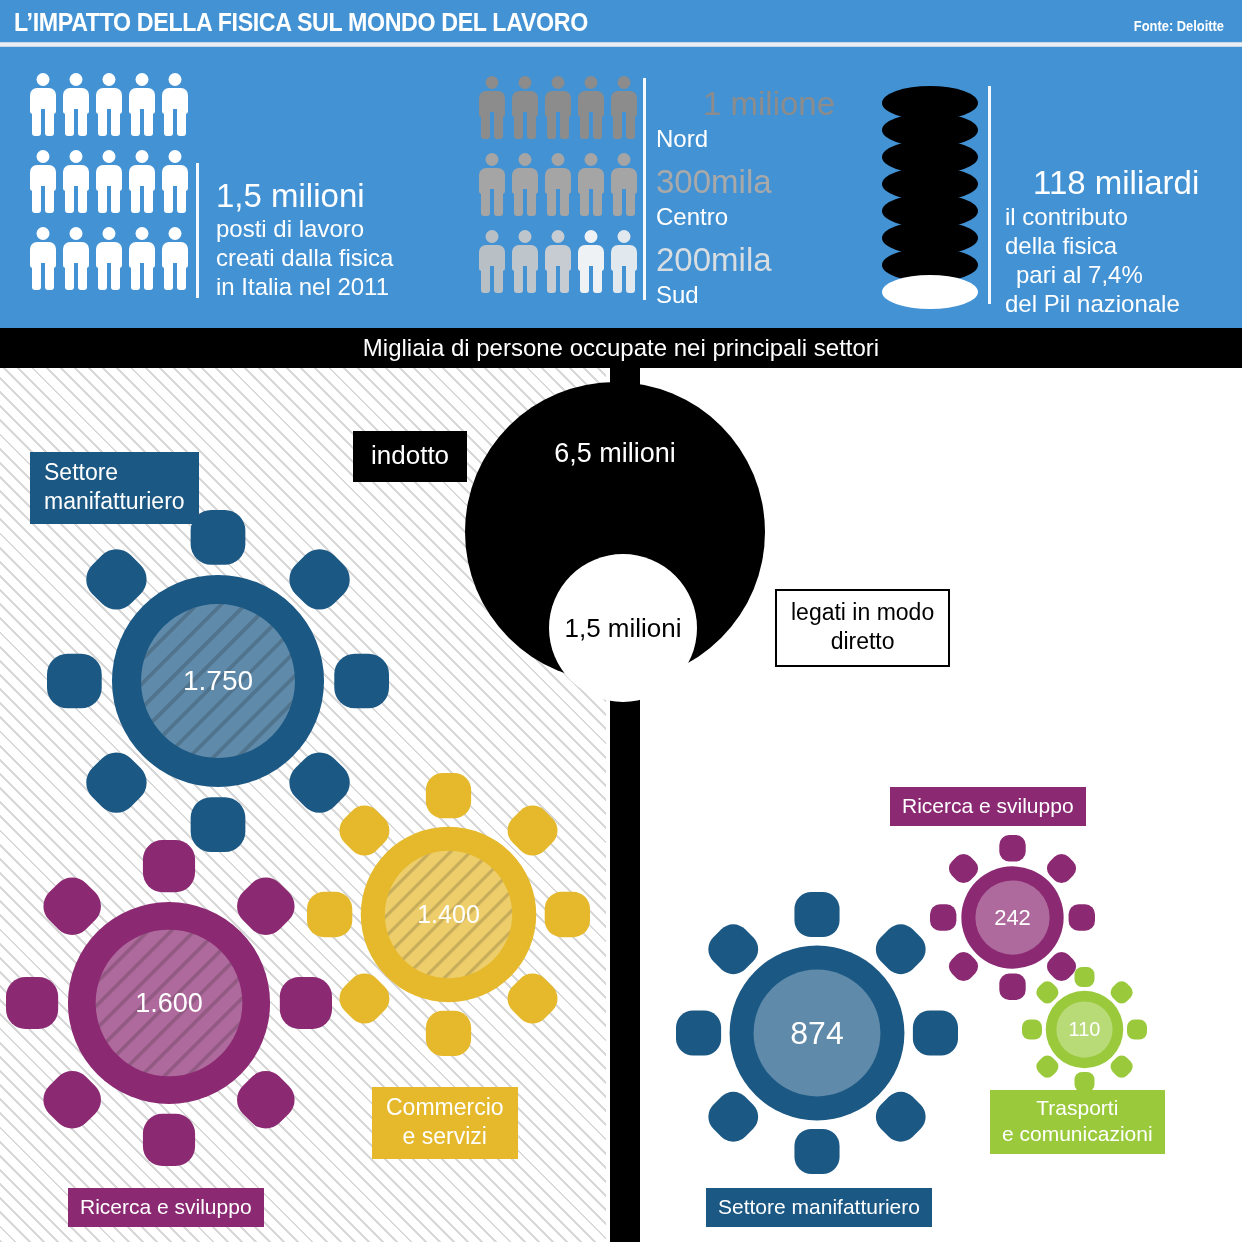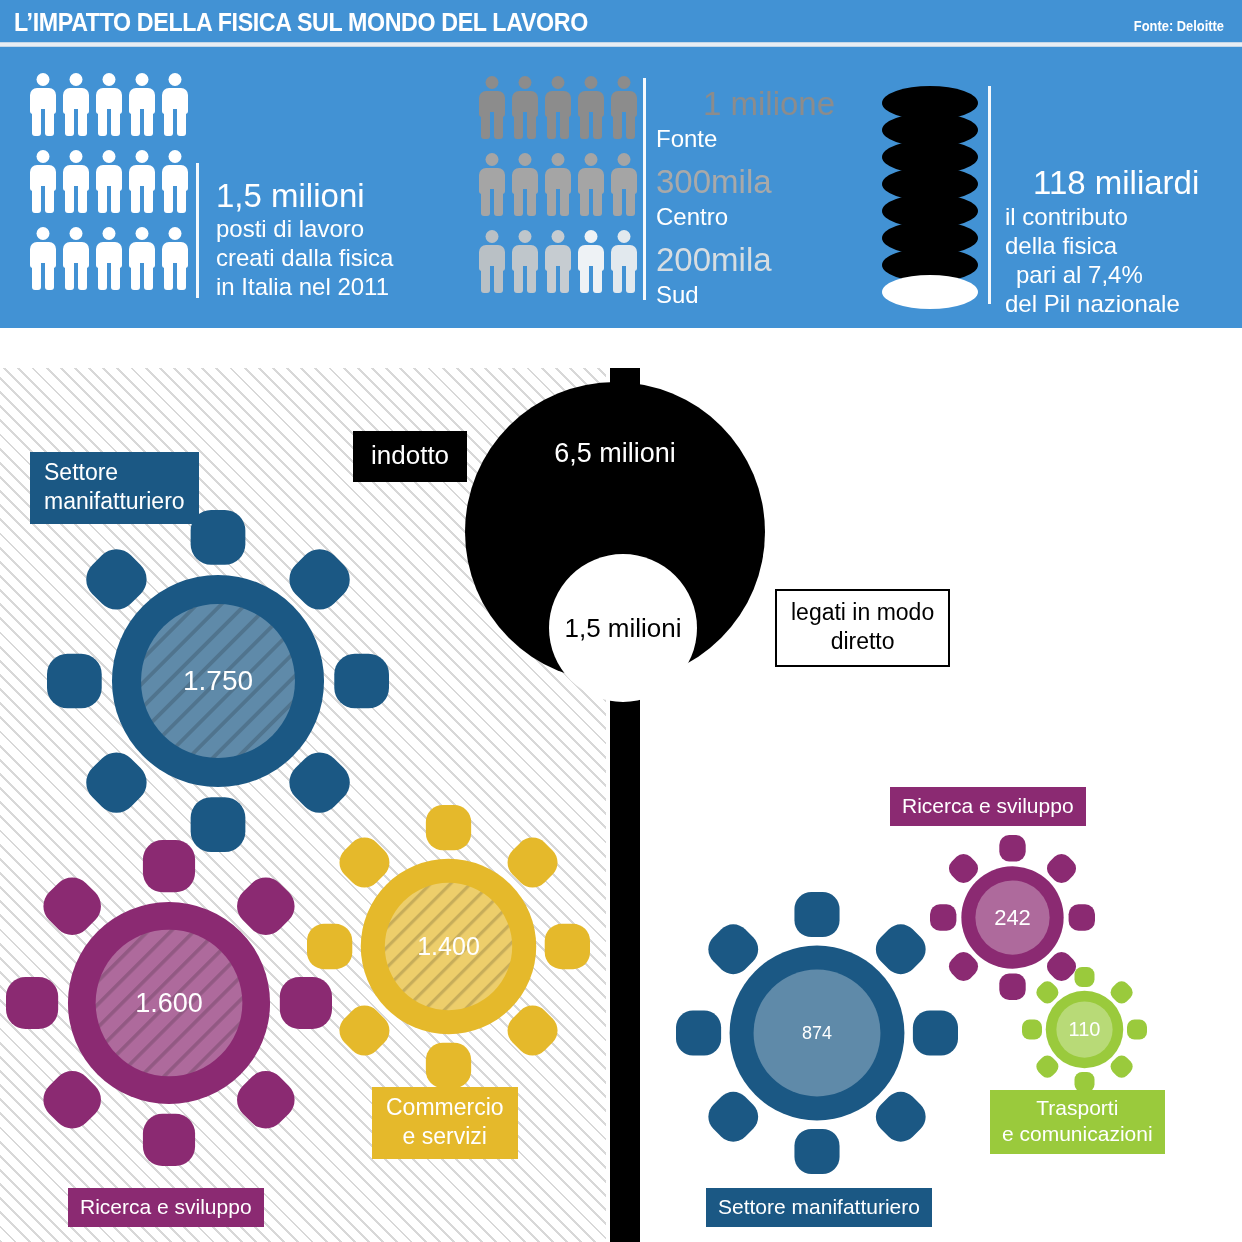--- a/index.html
+++ b/index.html
@@ -392,21 +392,21 @@
             <div class="legL"></div>
             <div class="legR"></div>
             <div class="gap"></div>
           </div>
         </div>
       </div>
 
     <div class="divider-v" style="left:643px; top:78px; height:222px;"></div>
 
     <div class="stat-text stat-big" style="left:656px; top:84px;  color:#8c8c8c;margin-left:47px;">1 milione</div>
-    <div class="stat-text stat-small" style="left:656px; top:124px;">Fonte</div>
+    <div class="stat-text stat-small" style="left:656px; top:124px;">Nord</div>
     <div class="stat-text stat-big" style="left:656px; top:162px; color:#a9a9a9;">300mila</div>
     <div class="stat-text stat-small" style="left:656px; top:202px;">Centro</div>
     <div class="stat-text stat-big" style="left:656px; top:240px; color:#d7dde1;">200mila</div>
     <div class="stat-text stat-small" style="left:656px; top:280px;">Sud</div>
 
     <div class="coinstack" id="coinstack" style="left:882px; top:86px; width:96px; height:218px;">
         <div class="coin" style="top:0px;background:#000000;"></div>
         <div class="coin" style="top:27px;background:#000000;"></div>
         <div class="coin" style="top:54px;background:#000000;"></div>
         <div class="coin" style="top:81px;background:#000000;"></div>
@@ -417,20 +417,23 @@
       </div>
     <div class="divider-v" style="left:988px; top:86px; height:218px;"></div>
 
     <div class="stat-text stat-big" style="left:1005px; top:163px;margin-left:28px;">118 miliardi</div>
     <div class="stat-text stat-small" style="left:1005px; top:202px;">il contributo</div>
     <div class="stat-text stat-small" style="left:1005px; top:231px;">della fisica</div>
     <div class="stat-text stat-small" style="left:1016px; top:260px;">pari al 7,4%</div>
     <div class="stat-text stat-small" style="left:1005px; top:289px;">del Pil nazionale</div>
   </div>
 
+  <div class="black-banner">
+    <span>Migliaia di persone occupate nei principali settori</span>
+  </div>
 
   <div class="lower">
     <div class="hatch-panel"></div>
     <div class="black-column"></div>
   </div>
 
   <div class="gear" id="gear-l1" style="left:47px; top:510px; width:342px; height:342px; z-index:3;">
       <svg viewBox="0 0 200 200" xmlns="http://www.w3.org/2000/svg">
         <defs>
           <pattern id="h0" width="10" height="10" patternUnits="userSpaceOnUse" patternTransform="rotate(45)">
@@ -474,21 +477,21 @@
         <rect x="24.603030380329997" y="24.60303038033001" width="32" height="32" rx="12" transform="rotate(315 40.60303038033 40.60303038033001)" fill="#8b2a72"></rect>
         <circle cx="100" cy="100" r="62" fill="#8b2a72"></circle>
         <circle cx="100" cy="100" r="45" fill="url(#h1)"></circle>
       </svg>
     <div class="gnum" style="font-size:27px;">1.600</div>
   </div>
   <div class="tag" style="left:68px; top:1188px; background:#8b2a72; z-index:6; font-size:21px; padding:4px 12px 6px 12px;">
     <div>Ricerca e sviluppo</div>
   </div>
 
-  <div class="gear" id="gear-l3" style="left:307px; top:805px; width:283px; height:283px; z-index:2;">
+  <div class="gear" id="gear-l3" style="left:307px; top:773px; width:283px; height:283px; z-index:2;">
       <svg viewBox="0 0 200 200" xmlns="http://www.w3.org/2000/svg">
         <defs>
           <pattern id="h2" width="10" height="10" patternUnits="userSpaceOnUse" patternTransform="rotate(45)">
             <rect width="10" height="10" fill="#edce6b"></rect>
             <rect width="2.2" height="10" fill="rgba(0,0,0,0.16)"></rect>
           </pattern>
         </defs>
         <rect x="84" y="0" width="32" height="32" rx="12" transform="rotate(0 100 16)" fill="#e5b92b"></rect>
         <rect x="143.39696961967" y="24.60303038033001" width="32" height="32" rx="12" transform="rotate(45 159.39696961967 40.60303038033001)" fill="#e5b92b"></rect>
         <rect x="168" y="84" width="32" height="32" rx="12" transform="rotate(90 184 100)" fill="#e5b92b"></rect>
@@ -513,21 +516,21 @@
         <rect x="143.39696961967" y="24.60303038033001" width="32" height="32" rx="12" transform="rotate(45 159.39696961967 40.60303038033001)" fill="#1b5884"></rect>
         <rect x="168" y="84" width="32" height="32" rx="12" transform="rotate(90 184 100)" fill="#1b5884"></rect>
         <rect x="143.39696961967" y="143.39696961967" width="32" height="32" rx="12" transform="rotate(135 159.39696961967 159.39696961967)" fill="#1b5884"></rect>
         <rect x="84" y="168" width="32" height="32" rx="12" transform="rotate(180 100 184)" fill="#1b5884"></rect>
         <rect x="24.60303038033001" y="143.39696961967" width="32" height="32" rx="12" transform="rotate(225 40.60303038033001 159.39696961967)" fill="#1b5884"></rect>
         <rect x="0" y="84.00000000000001" width="32" height="32" rx="12" transform="rotate(270 16 100.00000000000001)" fill="#1b5884"></rect>
         <rect x="24.603030380329997" y="24.60303038033001" width="32" height="32" rx="12" transform="rotate(315 40.60303038033 40.60303038033001)" fill="#1b5884"></rect>
         <circle cx="100" cy="100" r="62" fill="#1b5884"></circle>
         <circle cx="100" cy="100" r="45" fill="#5f8aa9"></circle>
       </svg>
-    <div class="gnum" style="font-size:18px;">874</div>
+    <div class="gnum" style="font-size:32px;">874</div>
   </div>
   <div class="tag" style="left:706px; top:1188px; background:#1b5884; z-index:6; font-size:21px; padding:4px 12px 6px 12px;">
     <div>Settore manifatturiero</div>
   </div>
 
   <div class="gear" id="gear-r2" style="left:930px; top:835px; width:165px; height:165px; z-index:4;">
       <svg viewBox="0 0 200 200" xmlns="http://www.w3.org/2000/svg">
         <rect x="84" y="0" width="32" height="32" rx="12" transform="rotate(0 100 16)" fill="#8b2a72"></rect>
         <rect x="143.39696961967" y="24.60303038033001" width="32" height="32" rx="12" transform="rotate(45 159.39696961967 40.60303038033001)" fill="#8b2a72"></rect>
         <rect x="168" y="84" width="32" height="32" rx="12" transform="rotate(90 184 100)" fill="#8b2a72"></rect>

